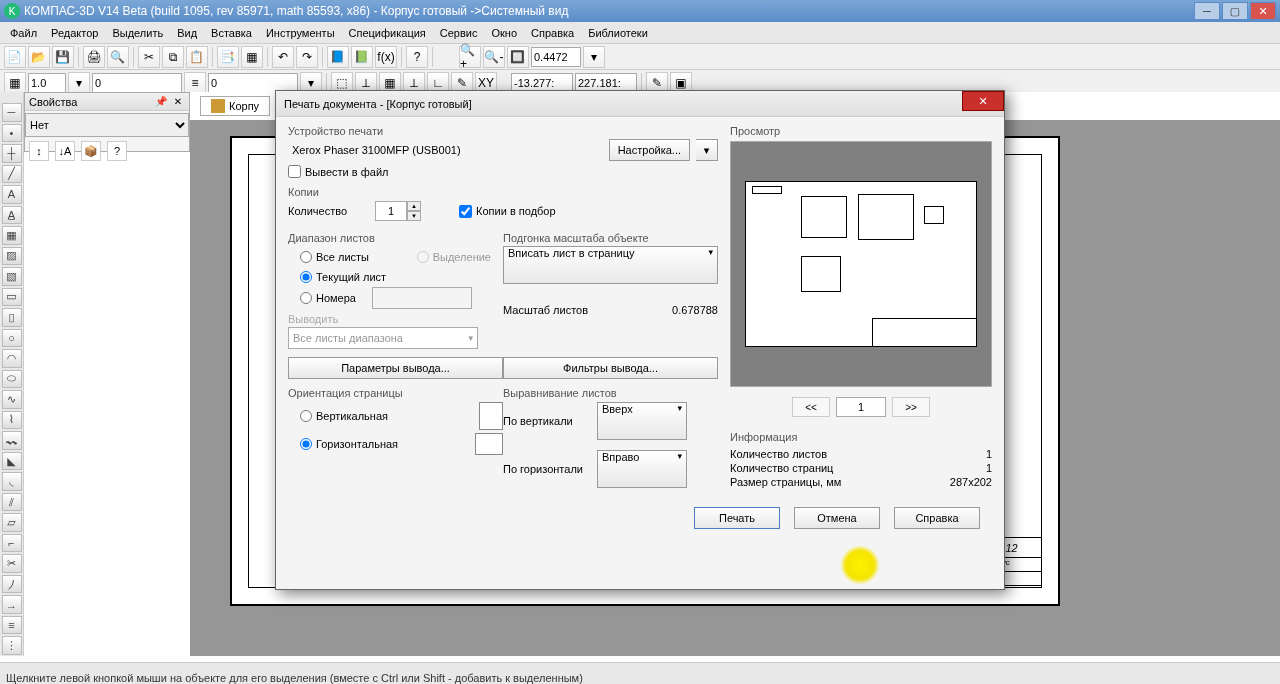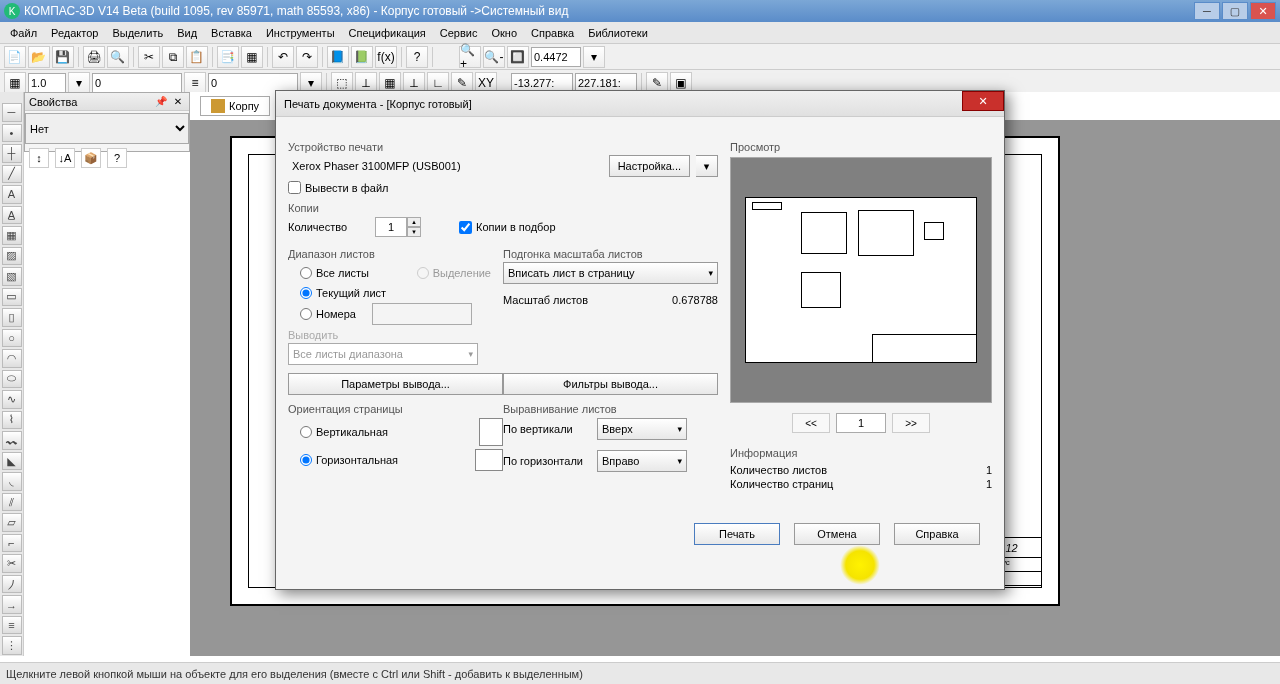--- a/index.html
+++ b/index.html
@@ -27,61 +27,61 @@
 
 
 .leftbar { position: absolute; left:0; top:92px; width: 24px; bottom:28px; background: #e8e8e8; border-right:1px solid #ccc; display:flex; flex-direction:column; padding-top:10px;}
 .leftbar .lbtn { width:20px; height:20px; margin:1px auto; background:linear-gradient(#fff,#ddd); border:1px solid #bbb; display:flex; align-items:center;justify-content:center;font-size:11px;color:#444;}
 
 
 .proppanel { position:absolute; left:24px; top:92px; width:166px; height:60px; background:#f5f5f5; border:1px solid #aaa;}
 .proppanel .hdr { height:18px; background:linear-gradient(#f0f0f0,#e0e0e0); border-bottom:1px solid #ccc; display:flex; align-items:center; padding:0 4px;}
 .proppanel .hdr .lbl { flex:1;}
 .pinbtn, .xbtn { width:14px;height:14px; margin-left:2px;display:flex;align-items:center;justify-content:center;font-size:10px;cursor:default;}
-.proppanel select { width:100%; height:31px; border:1px solid #aaa; margin-top:2px;}
+.proppanel select { width:100%; height:24px; border:1px solid #aaa; margin-top:2px;}
 .proppanel .icons { display:flex; gap:6px; padding:4px;}
 .proppanel .icons .ic { width:20px;height:20px;border:1px solid #ccc;background:#fff;display:flex;align-items:center;justify-content:center;}
 
 
 .docarea { position:absolute; left:190px; top:92px; right:0; bottom:28px; background:#fff;}
 .doctab { position:absolute; left:10px; top:4px; height:20px; background:#fff; border:1px solid #aaa; padding:0 10px; display:flex;align-items:center; gap:4px;}
 .doctab .dic{width:14px;height:14px;background:#c93;}
 .canvas-bg { position:absolute; left:0; top:28px; right:0; bottom:0; background:#969696;}
 .drawing-sheet { position:absolute; left:40px; top:16px; width:830px; height:470px; background:#fff; border:2px solid #000;}
 .drawing-sheet .inner { position:absolute; inset:16px; border:1px solid #000;}
 .tbox { position:absolute; right:0; bottom:0; width:60px; height:50px; border-left:1px solid #000; border-top:1px solid #000;}
 .tbox .r1 { height:20px; border-bottom:1px solid #000; display:flex;align-items:center;justify-content:center;font-style:italic;}
 .tbox .r2 { height:14px; border-bottom:1px solid #000; font-size:8px;padding:0 2px;}
 
 
 .dialog { position:absolute; left:275px; top:90px; width:730px; height:500px; background:#f4f4f4; border:1px solid #666; box-shadow:4px 4px 14px rgba(0,0,0,0.5);}
 .dlg-title { height:26px; background:linear-gradient(#f0f0f0,#e0e0e0); display:flex; align-items:center; padding:0 8px; border-bottom:1px solid #ccc;}
 .dlg-title .t { flex:1;}
 .dlg-close { position:absolute; right:0; top:0; width:42px; height:20px; background:#c9302c; color:#fff; display:flex;align-items:center;justify-content:center; border:1px solid #800;}
-.dlg-body { display:flex; padding:24px 12px; gap:12px;}
+.dlg-body { display:flex; padding:8px 12px; gap:12px;}
 .dlg-left { width:430px; display:flex; flex-direction:column; gap:8px;}
 .dlg-right { flex:1; display:flex; flex-direction:column;}
 
 .group-label { color:#555; margin-bottom:2px;}
 .printer-row { display:flex; gap:6px; align-items:center;}
 .printer-name { flex:1; padding:2px 4px;}
 .cfg-btn { height:22px; padding:0 8px; border:1px solid #999; background:linear-gradient(#fff,#e8e8e8); display:flex;align-items:center;}
 .cfg-arrow { width:22px; height:22px; border:1px solid #999; border-left:none; background:linear-gradient(#fff,#e8e8e8);display:flex;align-items:center;justify-content:center;}
 .chk { display:flex; align-items:center; gap:4px; margin-top:4px;}
 .chk input { width:13px; height:13px;}
 
 .two-col { display:flex; }
 .col { flex:1;}
 .row { display:flex; align-items:center; gap:4px; margin:3px 0;}
 .row label { flex:0 0 auto;}
 .spin { display:flex;}
 .spin input { width:32px; height:20px; border:1px solid #aaa; text-align:center;}
 .spin .ud { width:14px; display:flex; flex-direction:column;}
 .spin .ud div { height:10px; border:1px solid #aaa; background:#eee;font-size:7px;display:flex;align-items:center;justify-content:center;}
-.select { width:100%; height:22px; border:1px solid #999; background:linear-gradient(#fff,#e8e8e8); padding:0 4px; display:flex; align-items:center; justify-content:space-between;}
+.select { width:100%; height:38px; border:1px solid #999; background:linear-gradient(#fff,#e8e8e8); padding:0 4px; display:flex; justify-content:space-between;}
 .select::after { content:"▾"; font-size:9px;}
 .radio { display:flex; align-items:center; gap:4px; margin:4px 12px;}
 .radio input { width:12px;height:12px;}
 .txt-input { width:100px; height:22px; border:1px solid #aaa; background:#fff; }
 .txt-input.disabled { background:#f4f4f4;}
 .wide-select { width:190px; height:22px; border:1px solid #aaa; background:#fff;color:#999;padding:0 4px;display:flex;align-items:center;justify-content:space-between;}
 .wide-select::after{content:"▾";font-size:9px;}
 
 .orient-ico { width:24px; height:28px; border:1px solid #888; background:#fff; margin-left:auto;}
 .orient-ico.land { width:28px; height:22px;}
@@ -101,21 +101,21 @@
 .info-row { display:flex; justify-content:space-between; padding:1px 0;}
 
 .dlg-footer { display:flex; gap:14px; justify-content:flex-end; padding:8px 24px;}
 .fbtn { width:86px; height:22px; border:1px solid #999; background:linear-gradient(#fff,#e8e8e8); display:flex; align-items:center; justify-content:center;}
 .fbtn.primary { border:1px solid #4a7cbf;}
 
 
 .cursor-hl { position:absolute; width:40px; height:40px; border-radius:50%; background:radial-gradient(circle,#fff200 0%, #f5e400 50%, rgba(255,242,0,0) 70%); pointer-events:none;}
 
 
-.statusbar { position:absolute; left:0; right:0; bottom:0; height:22px; background:#e8e8e8; border-top:1px solid #ccc; display:flex;align-items:center; padding:0 6px; font-size:11px; color:#333;}
+.statusbar { position:absolute; left:0; right:0; bottom:0; height:22px; background:#e8e8e8; border-top:1px solid #ccc; display:flex;align-items:flex-end; padding:0 6px; font-size:11px; color:#333;}
 </style>
 </head>
 <body>
 
 <div class="titlebar">
   <div class="app-icon">K</div>
   <div class="title">КОМПАС-3D V14 Beta (build 1095, rev 85971, math 85593, x86) - Корпус готовый -&gt;Системный вид</div>
   <div class="winbtns">
     <div class="winbtn">─</div>
     <div class="winbtn">▢</div>
@@ -318,25 +318,25 @@
                 <span>Номера</span>
               </label>
             <input class="txt-input disabled" style="">
           </div>
           <div class="group-label" style="color:#aaa;margin-top:4px">Выводить</div>
           <div class="wide-select">
               <span>Все листы диапазона</span>
             </div>
         </div>
         <div class="col">
-          <div class="group-label">Подгонка масштаба листов</div>
+          <div class="group-label">Подгонка масштаба объекте</div>
           <div class="select">
               <span>Вписать лист в страницу</span>
             </div>
-          <div class="row" style="margin-top:10px">
+          <div class="row" style="margin-top:20px">
             <span>Масштаб листов</span>
             <span style="margin-left:auto">0.678788</span>
           </div>
         </div>
       </div>
 
       <div class="two-col">
         <div class="big-btn">Параметры вывода...</div>
         <div class="big-btn">Фильтры вывода...</div>
       </div>
@@ -396,20 +396,24 @@
       </div>
       <div class="info-label">Информация</div>
       <div class="info-row">
           <span>Количество листов</span>
           <span>1</span>
         </div>
       <div class="info-row">
           <span>Количество страниц</span>
           <span>1</span>
         </div>
+      <div class="info-row">
+          <span>Размер страницы, мм</span>
+          <span>287x202</span>
+        </div>
     </div>
   </div>
 
   <div class="dlg-footer">
     <div class="fbtn primary">Печать</div>
     <div class="fbtn">Отмена</div>
     <div class="fbtn">Справка</div>
   </div>
 </div>
 

